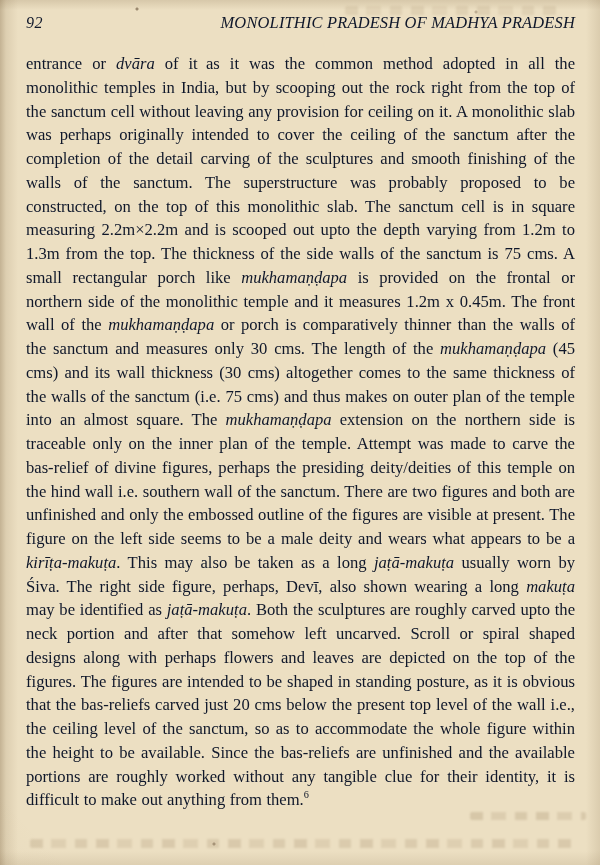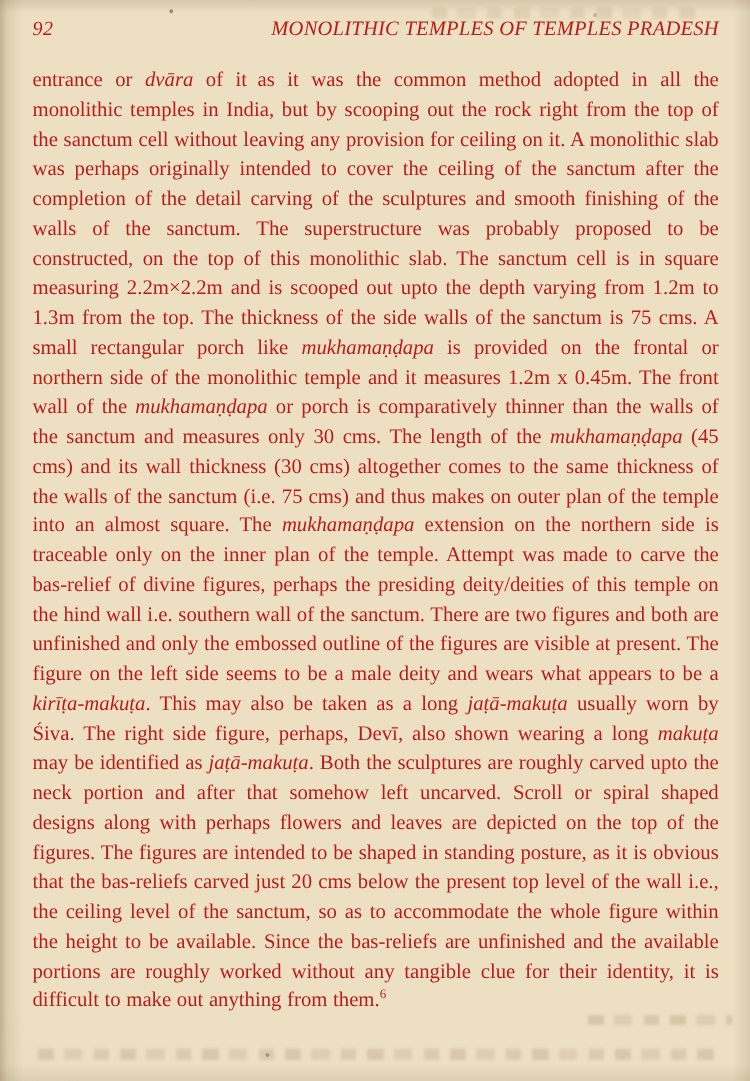--- a/index.html
+++ b/index.html
@@ -9,21 +9,21 @@
     height: 865px;
     overflow: hidden;
     background: #ecdfc2;
   }
   .page {
     position: relative;
     width: 600px;
     height: 865px;
     background: #ecdfc2;
     font-family: "Liberation Serif", "DejaVu Serif", serif;
-    color: #b91c1c;
+    color: #0f172a;
   }
   .texture {
     position: absolute;
     inset: 0;
     pointer-events: none;
     background:
       radial-gradient(circle at 137px 9px, rgba(90,68,45,.55) 0, rgba(90,68,45,.55) 1px, transparent 2px),
       radial-gradient(circle at 497px 110px, rgba(90,68,45,.35) 0 1px, transparent 2px),
       radial-gradient(circle at 214px 844px, rgba(90,68,45,.45) 0 1px, transparent 2px),
       radial-gradient(circle at 476px 12px, rgba(90,68,45,.3) 0 1px, transparent 2px),
@@ -86,21 +86,21 @@
   .ghost-bottom { left: 30px;  top: 839px; width: 542px; height: 9px; opacity: .4; }
 </style>
 </head>
 <body>
 
 <div class="page">
   <div class="texture"></div>
 
   <div class="header">
     <span class="page-number">92</span>
-    <span class="running-title">MONOLITHIC TEMPLES OF TEMPLES PRADESH</span>
+    <span class="running-title">MONOLITHIC PRADESH OF MADHYA PRADESH</span>
   </div>
 
   <div class="body-text"><span>entrance or </span><span class="it">dvāra</span><span> of it as it was the common method adopted in all the monolithic temples in India, but by scooping out the rock right from the top of the sanctum cell without leaving any provision for ceiling on it. A monolithic slab was perhaps originally intended to cover the ceiling of the sanctum after the completion of the detail carving of the sculptures and smooth finishing of the walls of the sanctum. The superstructure was probably proposed to be constructed, on the top of this monolithic slab. The sanctum cell is in square measuring 2.2m×2.2m and is scooped out upto the depth varying from 1.2m to 1.3m from the top. The thickness of the side walls of the sanctum is 75 cms. A small rectangular porch like </span><span class="it">mukhamaṇḍapa</span><span> is provided on the frontal or northern side of the monolithic temple and it measures 1.2m x 0.45m. The front wall of the </span><span class="it">mukhamaṇḍapa</span><span> or porch is comparatively thinner than the walls of the sanctum and measures only 30 cms. The length of the </span><span class="it">mukhamaṇḍapa</span><span> (45 cms) and its wall thickness (30 cms) altogether comes to the same thickness of the walls of the sanctum (i.e. 75 cms) and thus makes on outer plan of the temple into an almost square. The </span><span class="it">mukhamaṇḍapa</span><span> extension on the northern side is traceable only on the inner plan of the temple. Attempt was made to carve the bas-relief of divine figures, perhaps the presiding deity/deities of this temple on the hind wall i.e. southern wall of the sanctum. There are two figures and both are unfinished and only the embossed outline of the figures are visible at present. The figure on the left side seems to be a male deity and wears what appears to be a </span><span class="it">kirīṭa-makuṭa</span><span>. This may also be taken as a long </span><span class="it">jaṭā-makuṭa</span><span> usually worn by Śiva. The right side figure, perhaps, Devī, also shown wearing a long </span><span class="it">makuṭa</span><span> may be identified as </span><span class="it">jaṭā-makuṭa</span><span>. Both the sculptures are roughly carved upto the neck portion and after that somehow left uncarved. Scroll or spiral shaped designs along with perhaps flowers and leaves are depicted on the top of the figures. The figures are intended to be shaped in standing posture, as it is obvious that the bas-reliefs carved just 20 cms below the present top level of the wall i.e., the ceiling level of the sanctum, so as to accommodate the whole figure within the height to be available. Since the bas-reliefs are unfinished and the available portions are roughly worked without any tangible clue for their identity, it is difficult to make out anything from them.</span><sup>6</sup></div>
 
   <div class="ghost ghost-top"></div>
   <div class="ghost ghost-right"></div>
   <div class="ghost ghost-bottom"></div>
 </div>
 
 </body></html>

